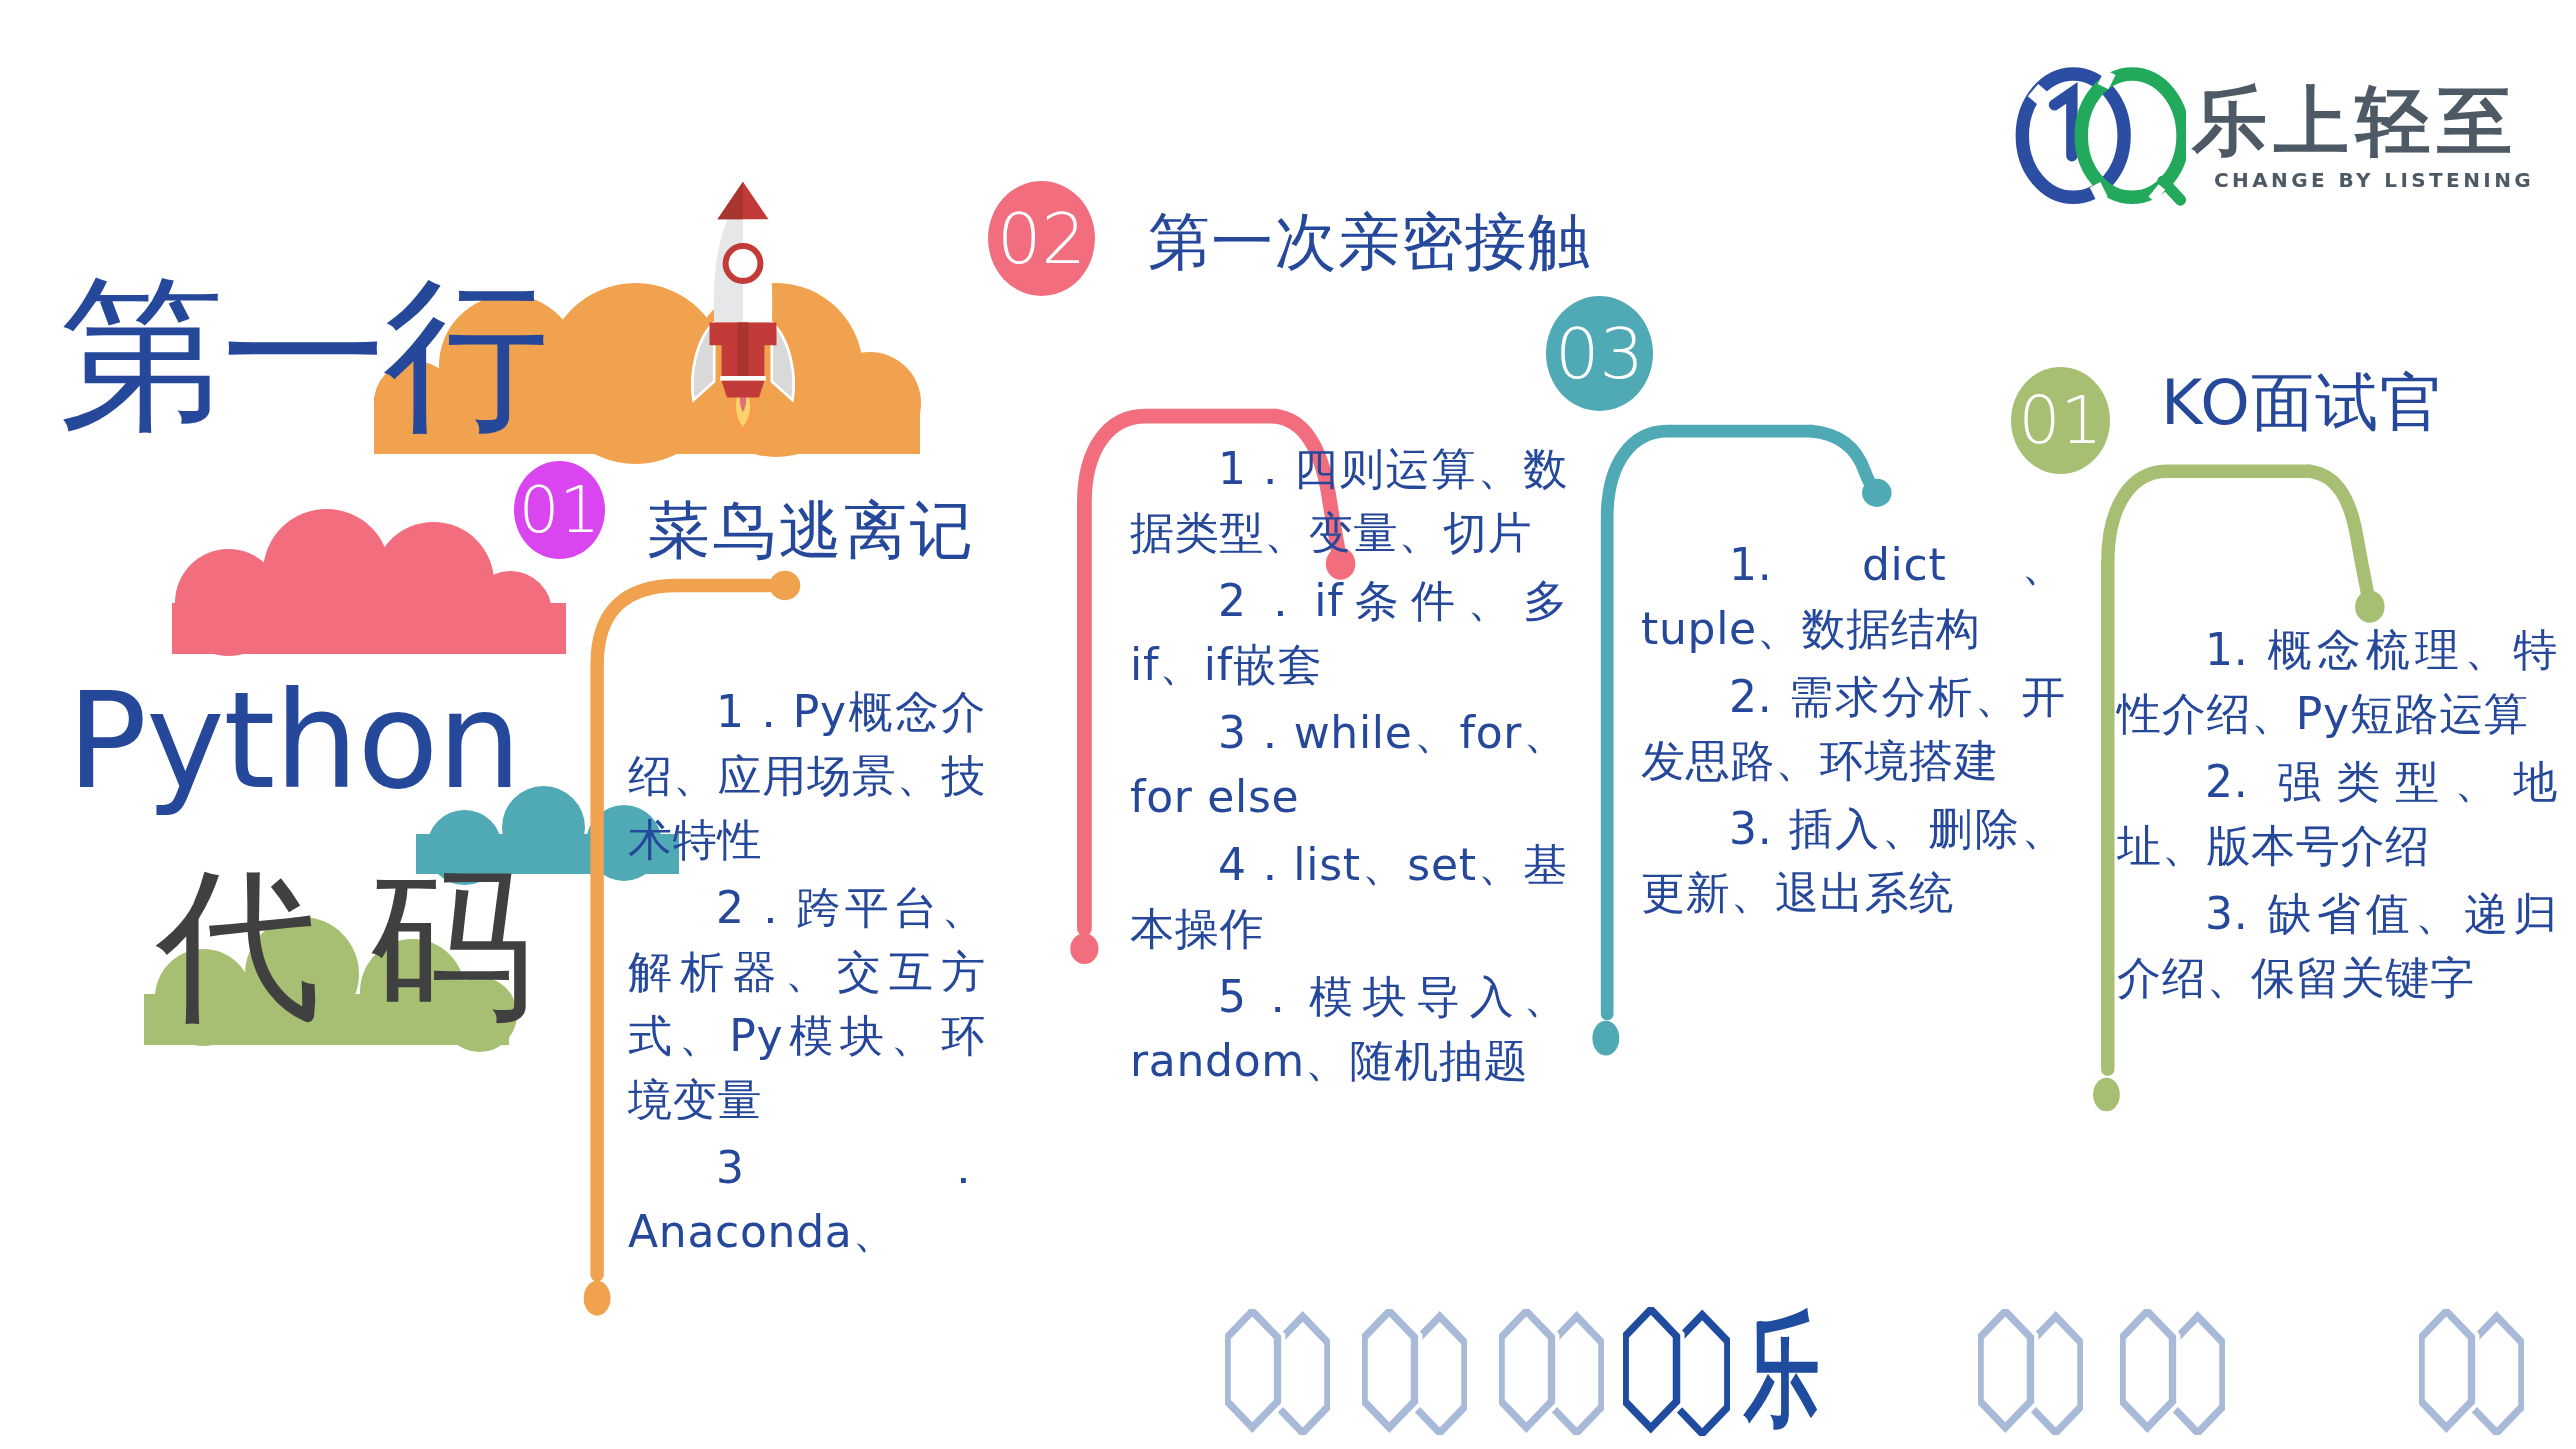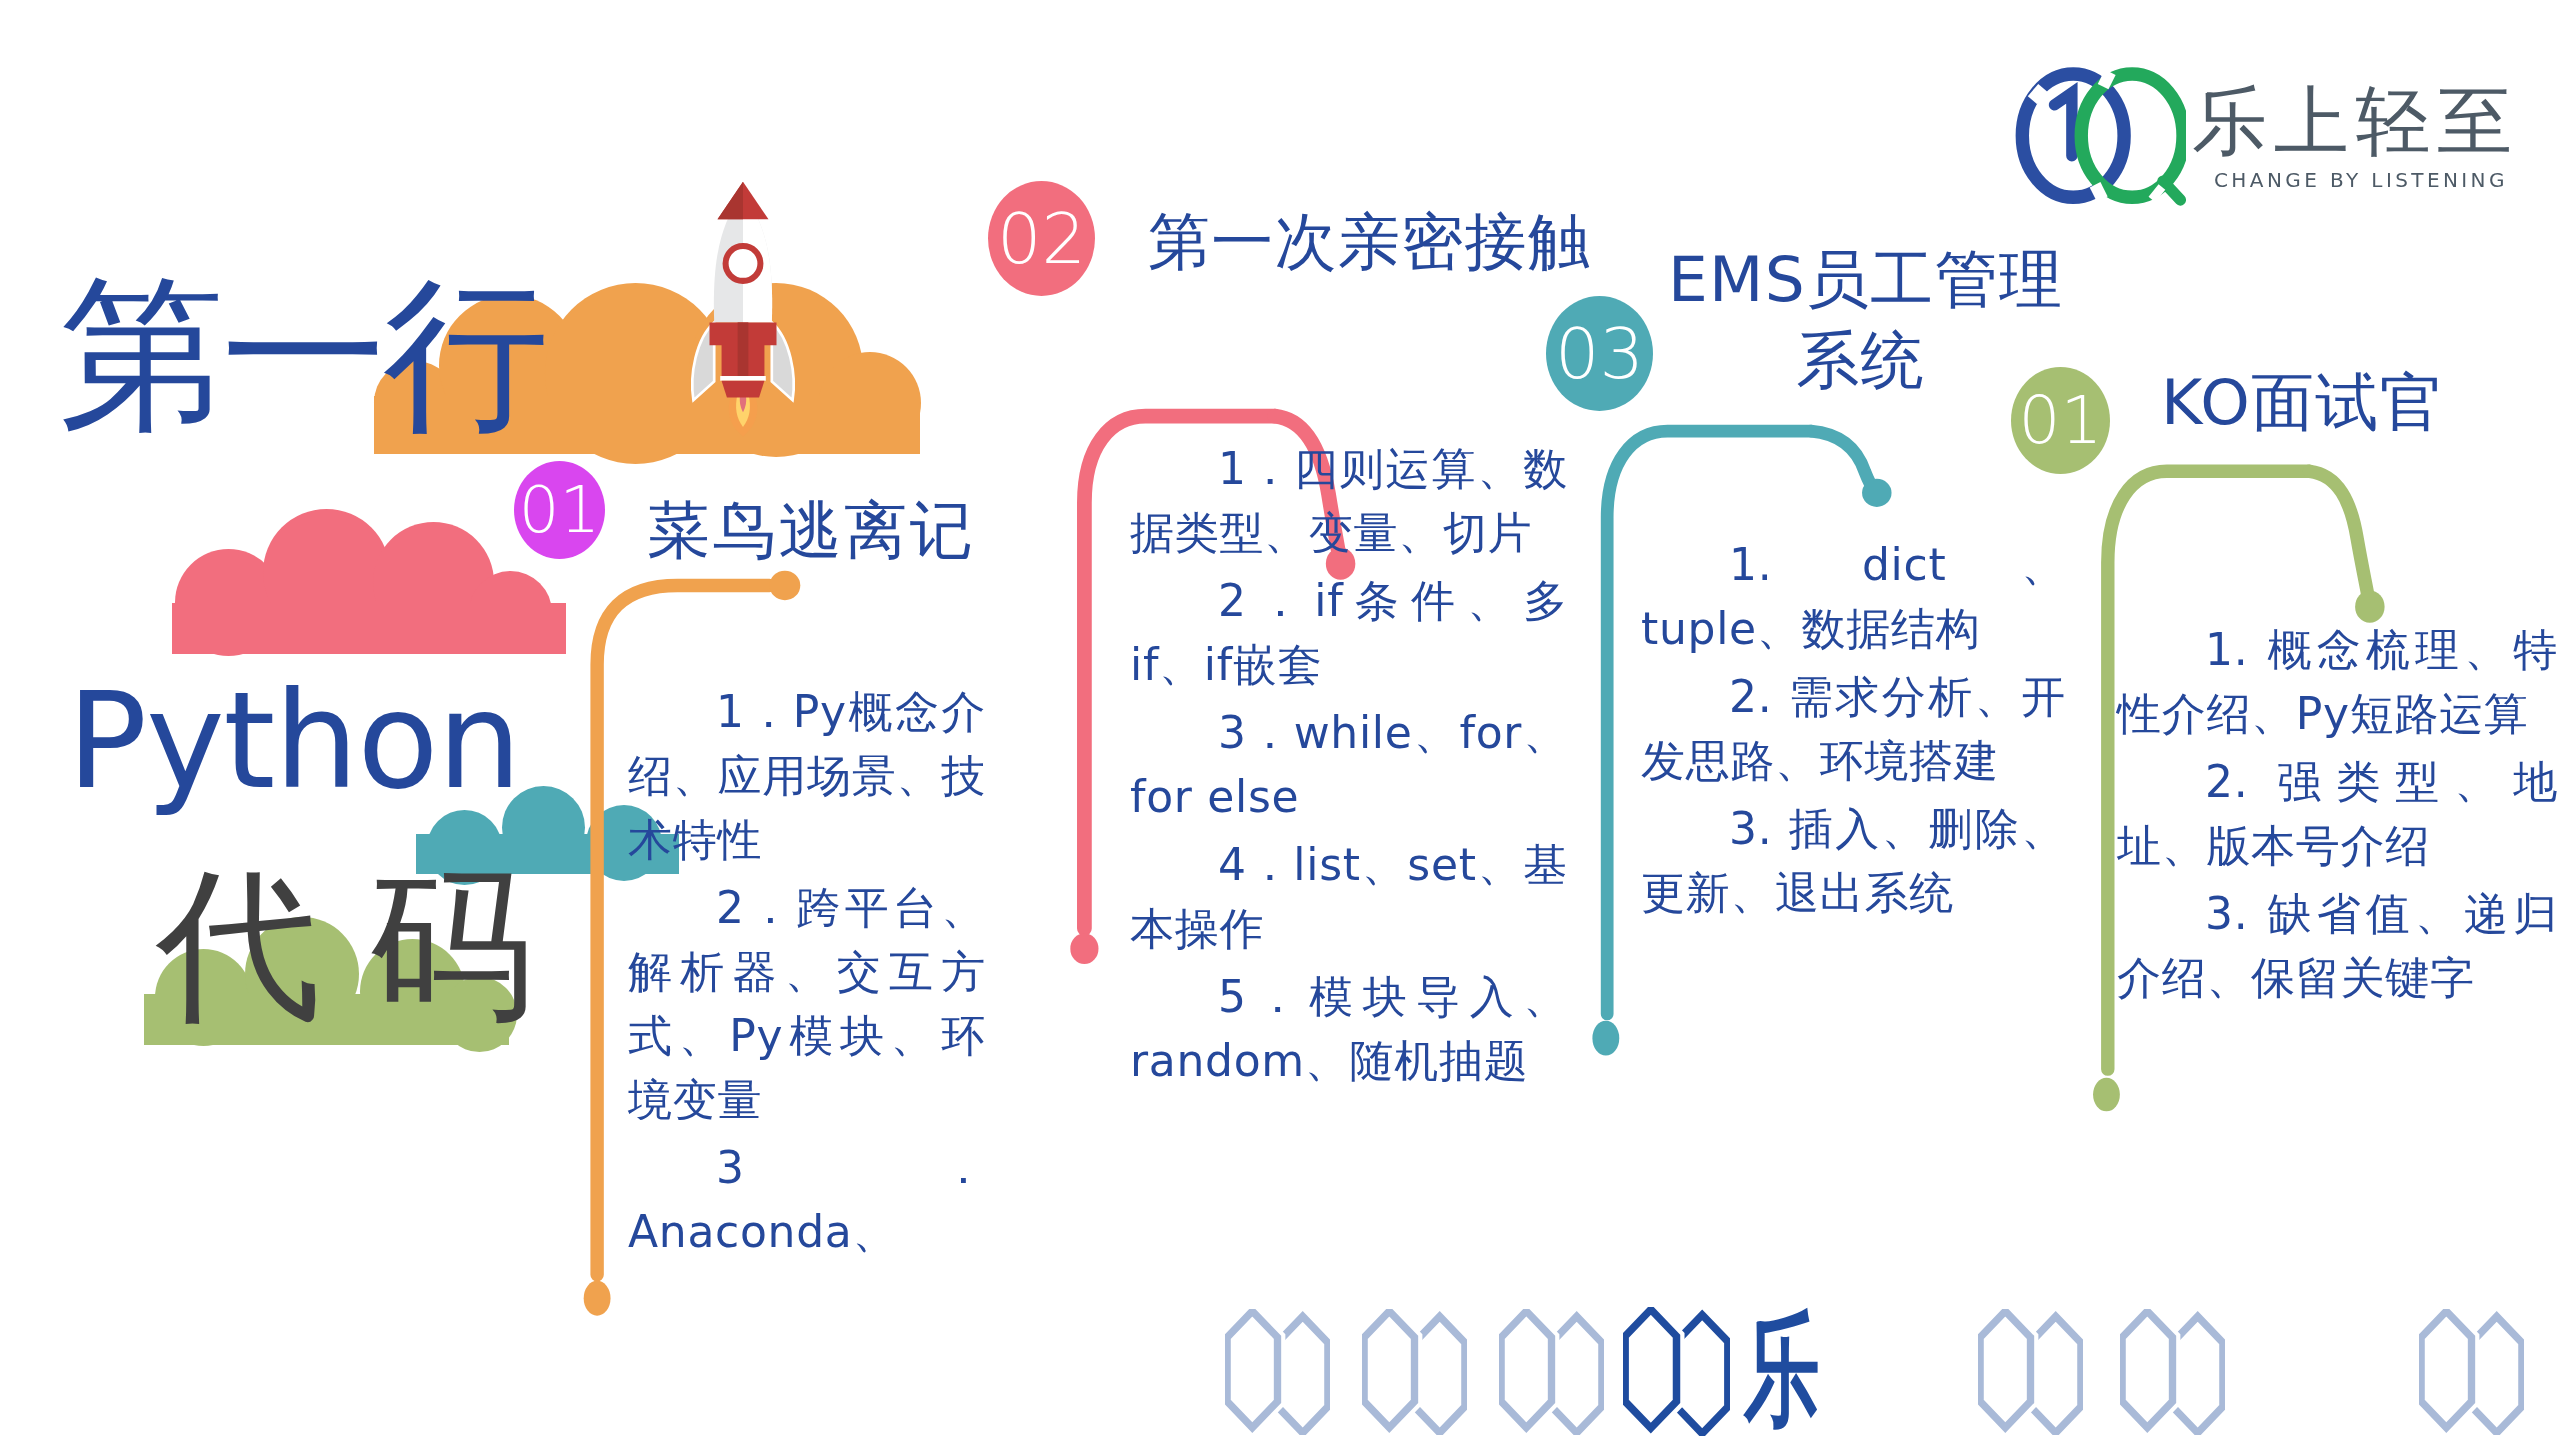--- a/index.html
+++ b/index.html
@@ -10,21 +10,21 @@
   .cloud-base{position:absolute;}
   .hero{position:absolute;font-weight:400;z-index:4;}
   .badge{position:absolute;border-radius:50%;display:flex;align-items:center;justify-content:center;z-index:6;text-align:center;}
   .badge span{color:#ffffff;font-weight:300;}
   .sec-title{position:absolute;font-weight:400;z-index:5;white-space:nowrap;}
   .list{position:absolute;z-index:5;}
   .list p{margin:4px;text-indent:2em;text-align:justify;font-weight:400;}
   .connector{position:absolute;z-index:3;}
   .decor{z-index:2;}
   .rocket{z-index:3;}
-  .logo-text{position:absolute;font-weight:400;white-space:nowrap;}
+  .logo-text{position:absolute;font-weight:700;white-space:nowrap;}
   .footer-glyph{position:absolute;font-weight:700;transform:scaleX(0.62);transform-origin:left top;white-space:nowrap;}
 </style>
 </head>
 <body>
 
 <div class="stage">
 
   <div class="abs decor" style="left:374px;top:282px;width:546px;height:172px;">
     <i class="circle" style="left: 0px; top: 79px; width: 83px; height: 83px; background-color: rgb(240, 162, 78);"></i>
     <i class="circle" style="left: 65px; top: 13.4px; width: 141px; height: 141px; background-color: rgb(240, 162, 78);"></i>
@@ -128,24 +128,20 @@
     <p>1．四则运算、数据类型、变量、切片</p>
     <p>2．if条件、多if、if嵌套</p>
     <p>3．while、for、for else</p>
     <p>4．list、set、基本操作</p>
     <p>5．模块导入、random、随机抽题</p>
   </div>
 
   <div class="badge" style="left: 1546px; top: 296px; width: 107px; height: 115px; background-color: rgb(79, 170, 181);">
     <span style="font-size:70px;">03</span>
   </div>
-  <div class="sec-title" style="left: 1668px; top: 239px; width: 385px; font-size: 63px; line-height: 81px; text-align: center; letter-spacing: 1.3px; color: rgb(37, 72, 155);">
-    <div>EMS员工管理</div>
-    <div>系统</div>
-  </div>
   <svg class="connector" style="left:1583px;top:407px;" width="322" height="664" viewBox="0 0 480 990">
     <path d="M 340,36 L 126,36 C 74,36 36,82 36,165 L 36,905" fill="none" stroke-width="19" stroke-linecap="round" stroke="#4faab5"></path>
     <path d="M 340,36 C 386,40 409,64 420,96 C 427,114 432,122 436,127" fill="none" stroke-width="19" stroke-linecap="round" stroke="#4faab5"></path>
     <ellipse cx="438" cy="128" rx="22" ry="21" fill="#4faab5"></ellipse>
     <ellipse cx="34" cy="941" rx="20" ry="26" fill="#4faab5"></ellipse>
   </svg>
   <div class="list" style="left: 1637px; top: 529px; width: 433px; font-size: 44px; line-height: 64px; letter-spacing: 0.7px; color: rgb(37, 72, 155);">
     <p>1. dict、tuple、数据结构</p>
     <p>2. 需求分析、开发思路、环境搭建</p>
     <p>3. 插入、删除、更新、退出系统</p>

